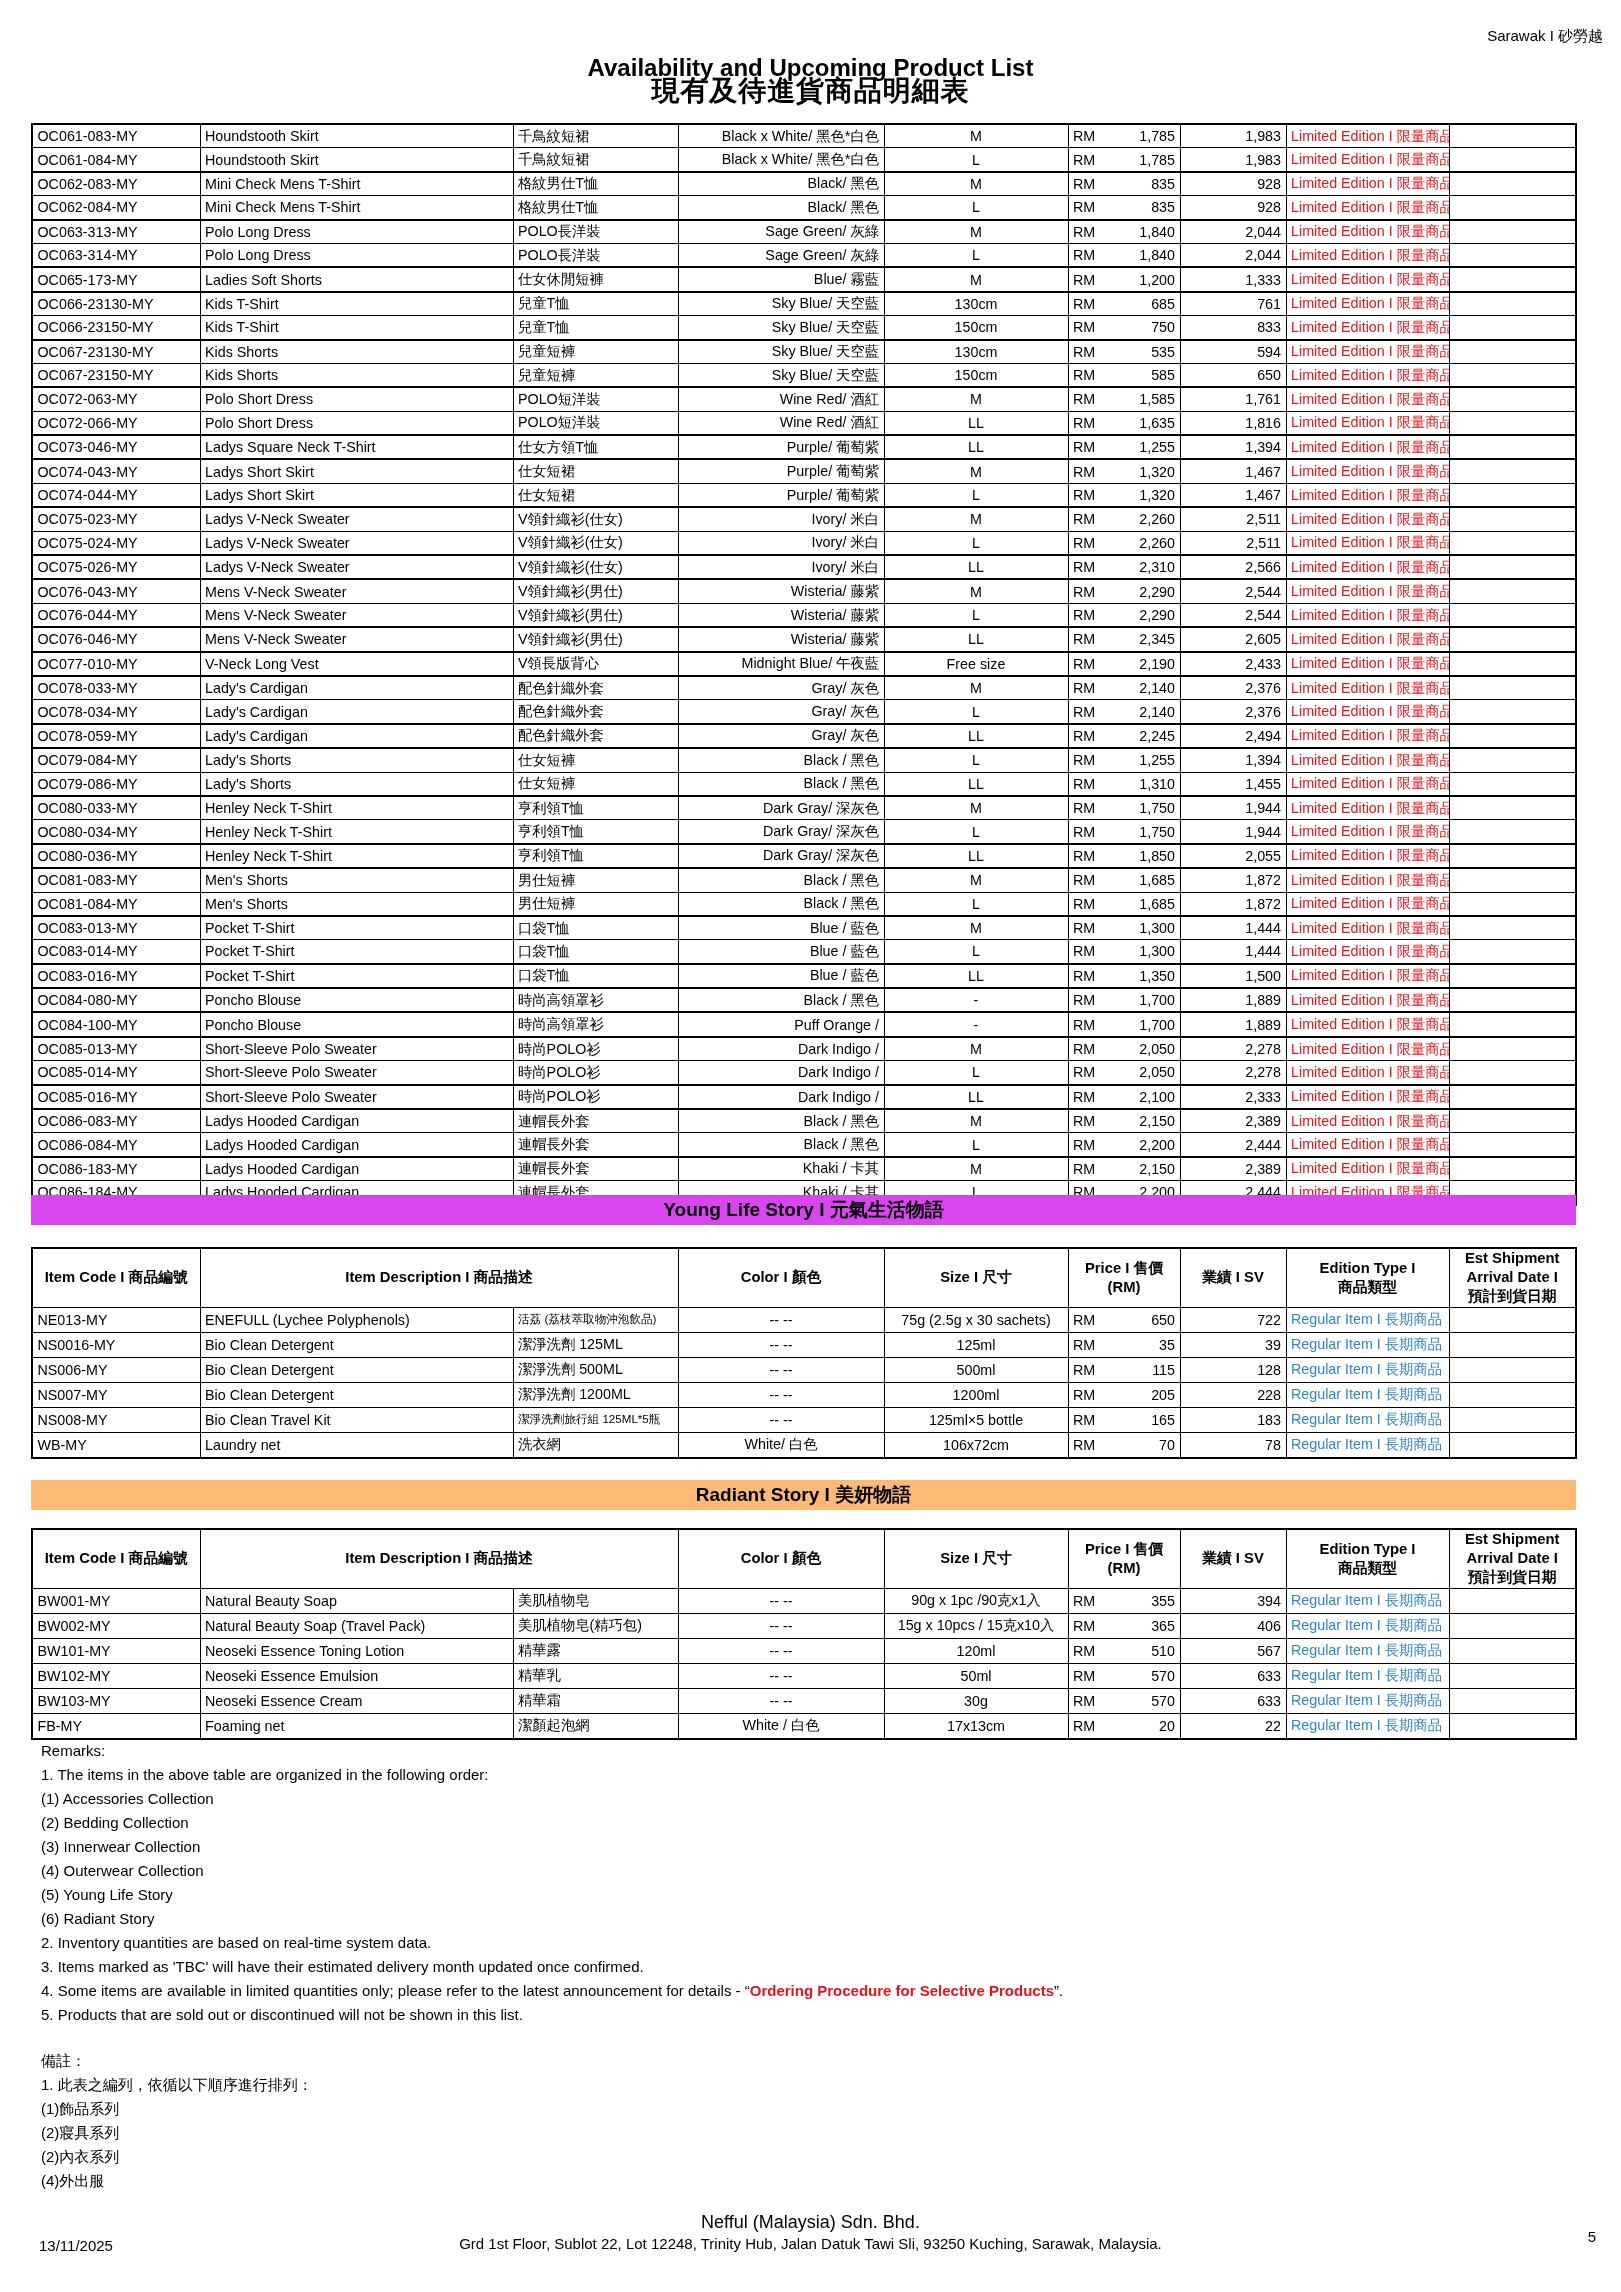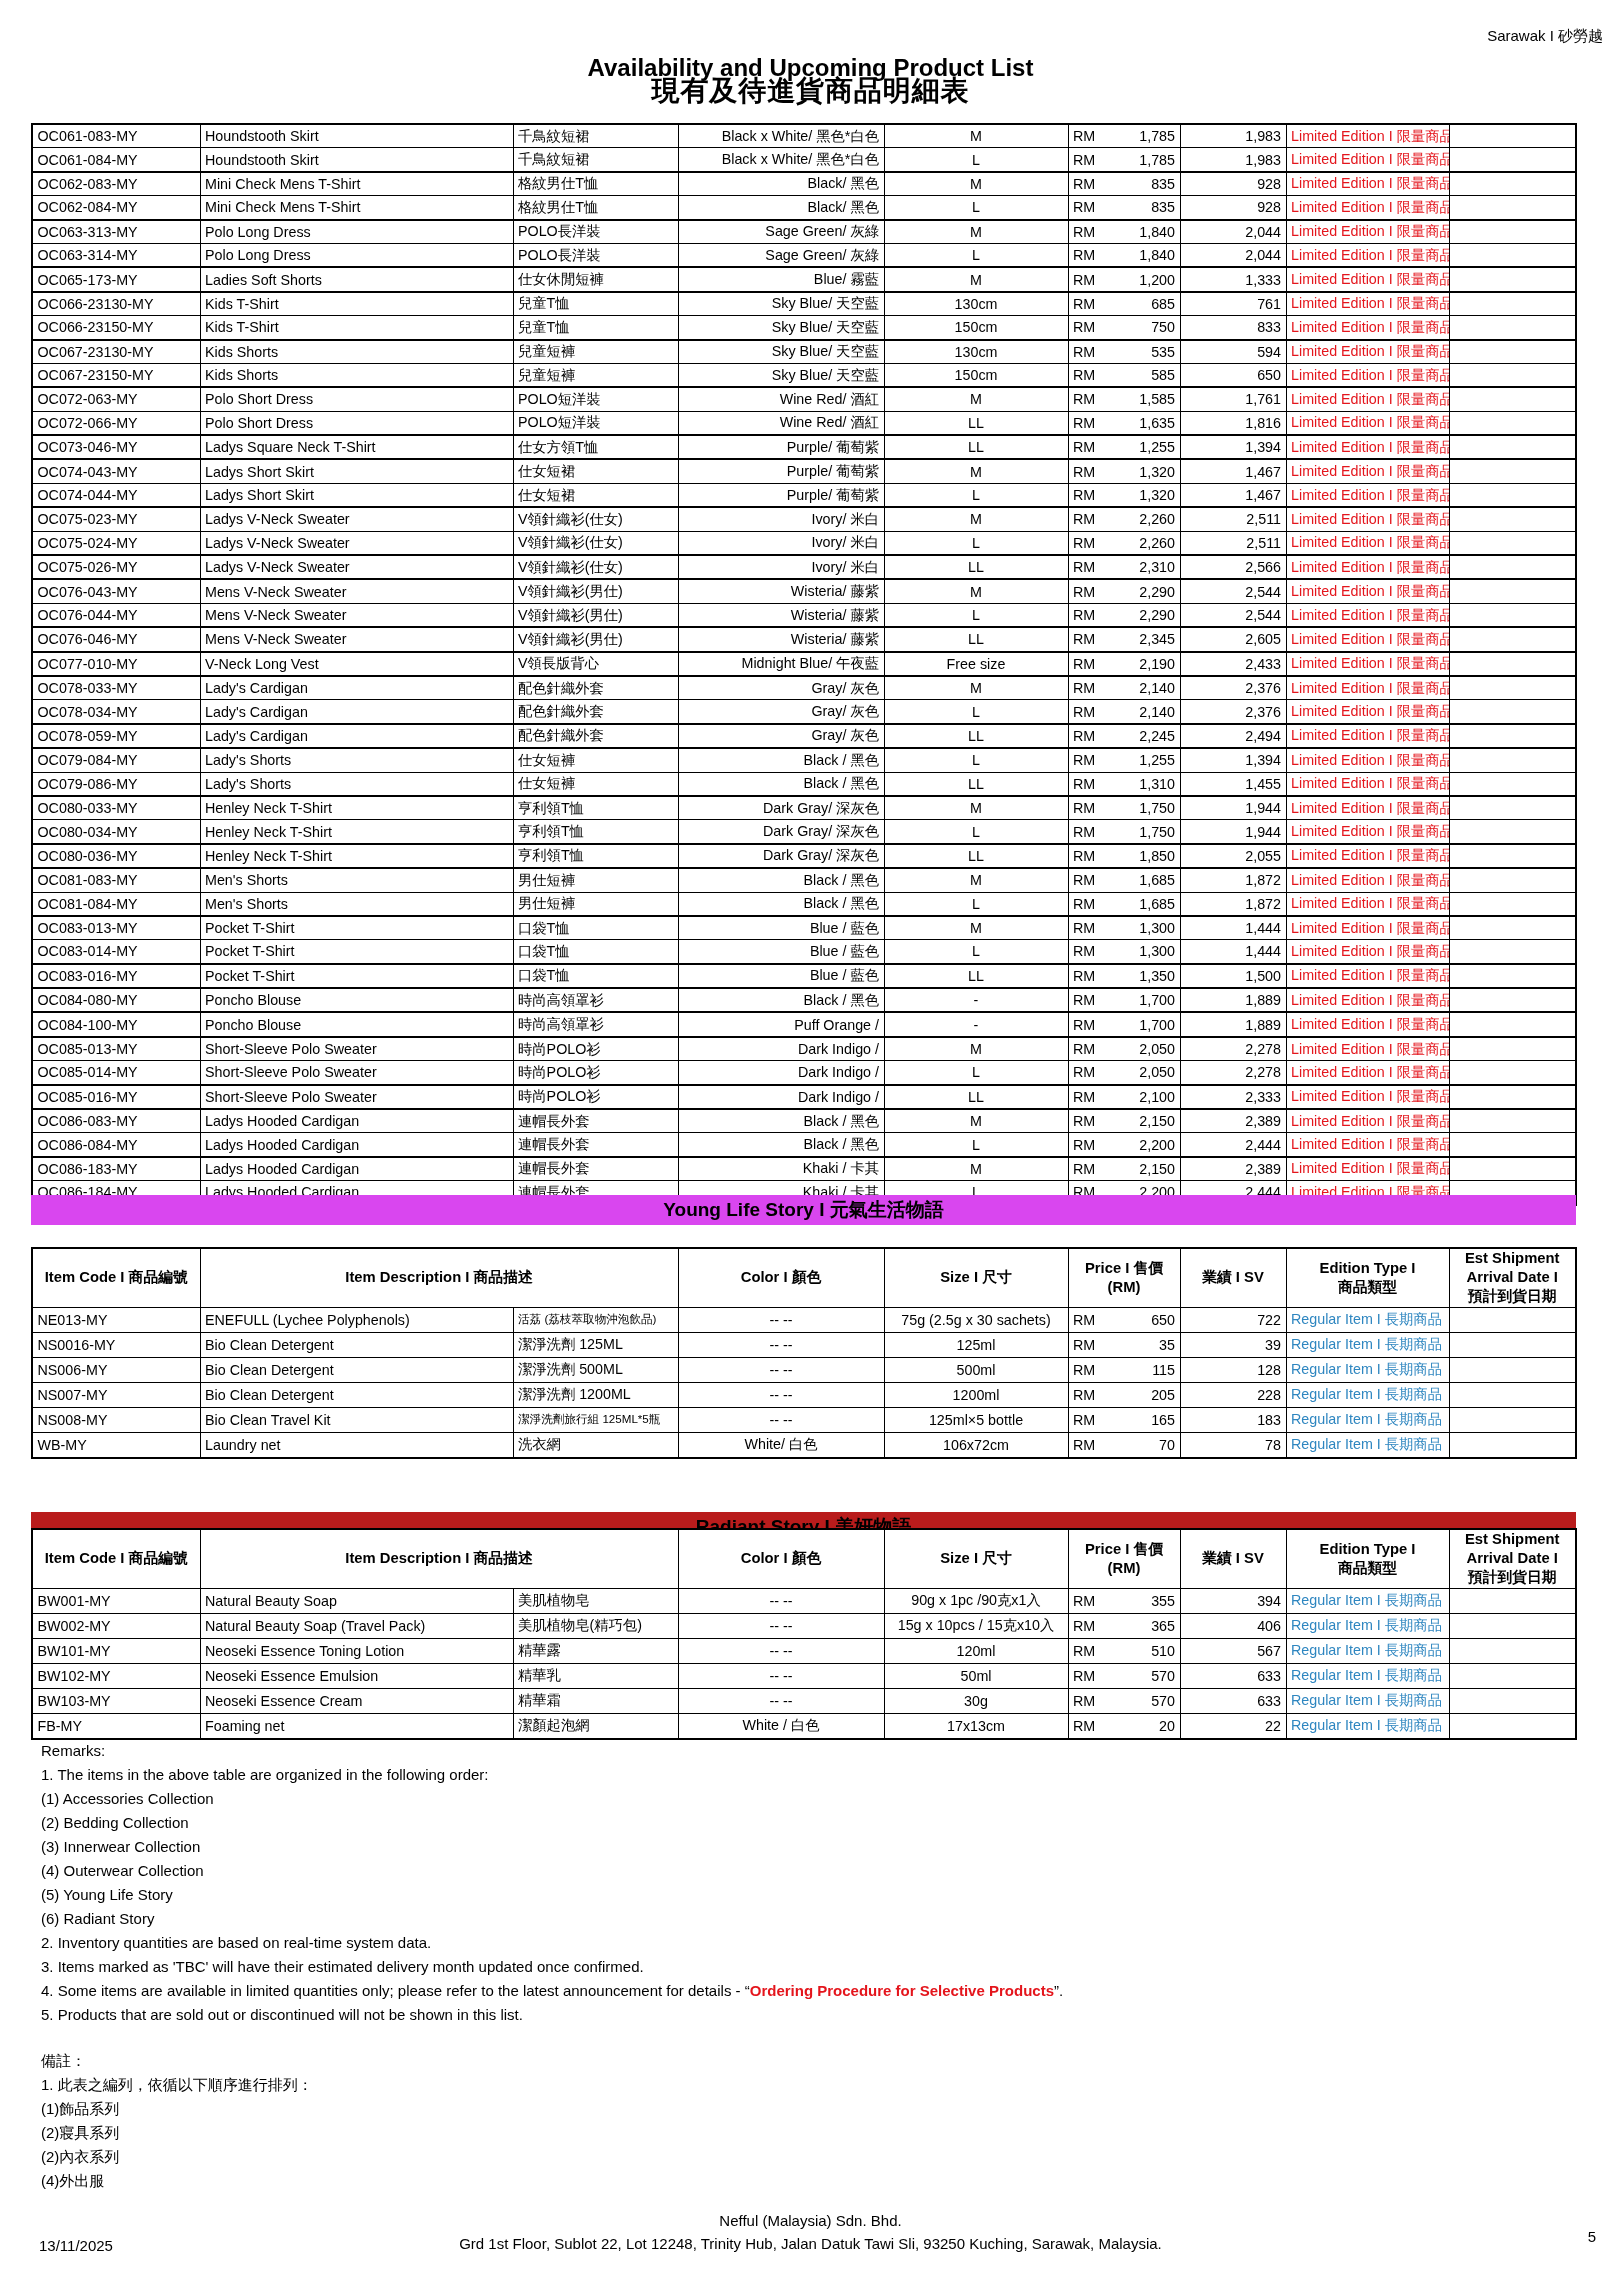--- a/index.html
+++ b/index.html
@@ -33,21 +33,21 @@
 
   .datatable thead th{font-weight:bold;text-align:center;font-size:14.8px;
        white-space:normal;line-height:19px;}
   .hdr-small{font-size:14px;font-weight:bold;line-height:18px;}
   .t2 tbody td{height:24px;}
 
   .sectionbar{position:absolute;left:31px;width:1545px;height:30px;line-height:30px;
        text-align:center;font-size:19px;font-weight:bold;}
 
   .remarks{position:absolute;left:41px;font-size:15px;line-height:24px;}
-  .footer-company{position:absolute;left:0;width:100%;top:2212px;text-align:center;font-size:15px;}
+  .footer-company{position:absolute;left:0;width:100%;top:2212px;text-align:center;font-size:18px;}
   .footer-address{position:absolute;left:0;width:100%;top:2235px;text-align:center;font-size:15px;}
   .footer-date{position:absolute;left:39px;top:2237px;font-size:15px;}
   .footer-page{position:absolute;right:25px;top:2228px;font-size:15px;}
 </style>
 </head>
 <body>
 
 <div class="page">
 
   <div class="region">Sarawak I 砂勞越</div>
@@ -921,21 +921,21 @@
               <span>70</span>
             </div>
           </td>
           <td class="c7">78</td>
           <td class="c8 blue">Regular Item I 長期商品</td>
           <td class="c9"></td>
         </tr>
       </tbody>
   </table>
 
-  <div class="sectionbar" style="top: 1512px; background: #b91c1c;">
+  <div class="sectionbar" style="top: 1480px; background: #fdba74;">
     <span>Radiant Story I 美妍物語</span>
   </div>
 
   <table class="datatable t2" style="top:1528px;">
     <colgroup>
       <col style="width:168px">
         <col style="width:313px">
         <col style="width:165px">
       <col style="width:206px">
         <col style="width:184px">

